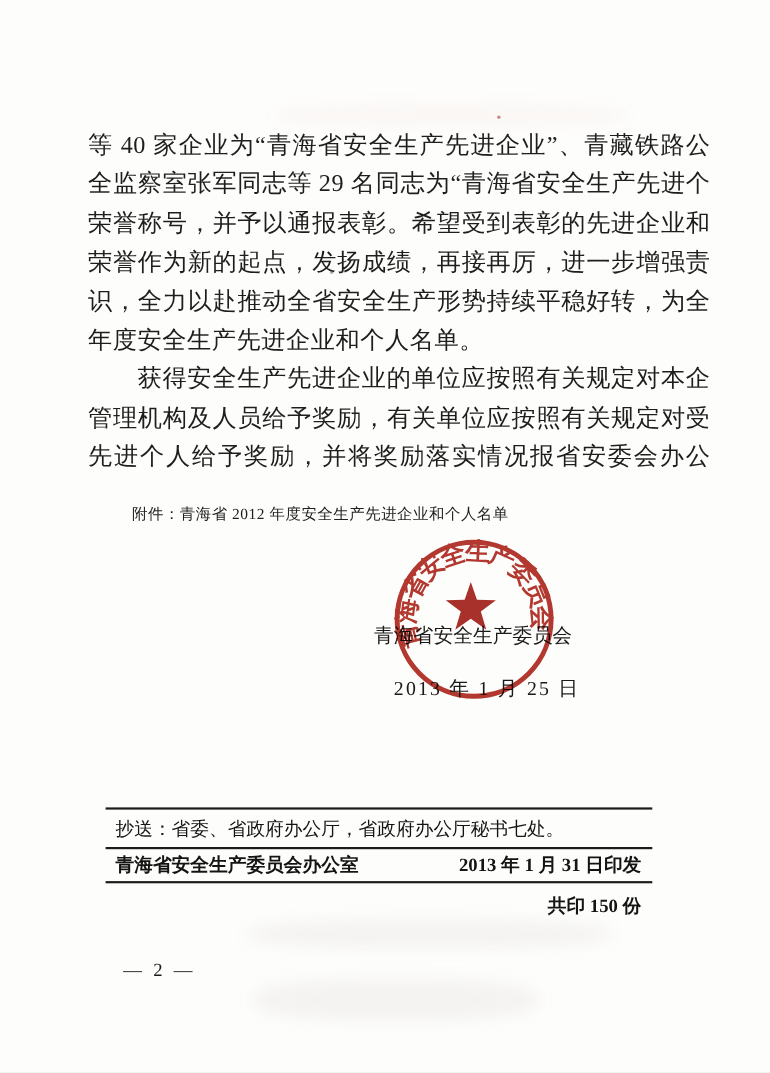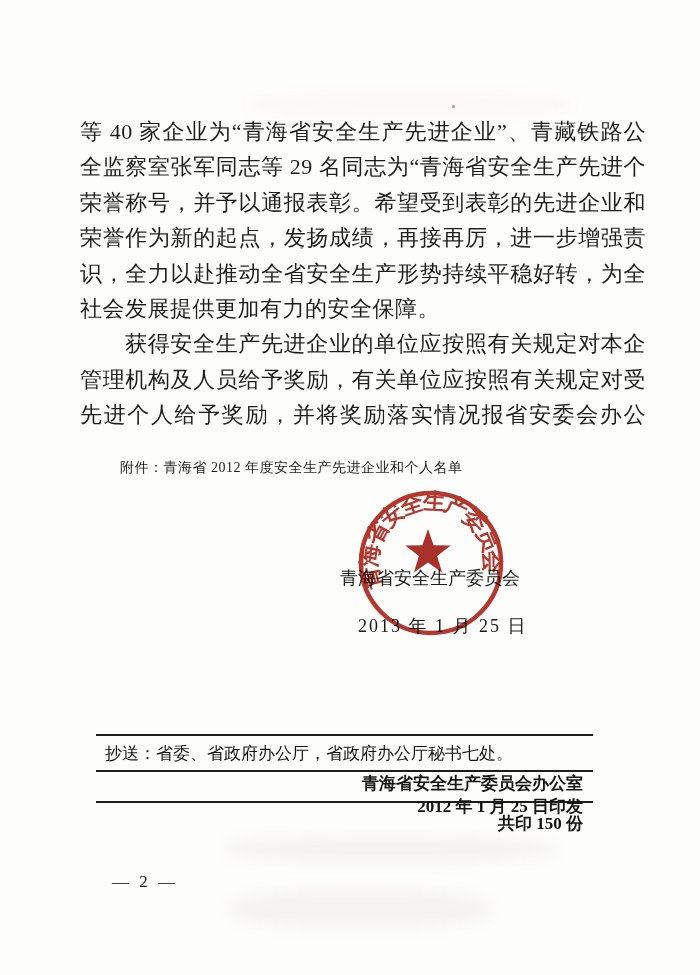--- a/index.html
+++ b/index.html
@@ -23,22 +23,22 @@
   .sign-date { position:absolute; left:358px; top:600px; width:150px;
     font-size:18px; letter-spacing:2px; text-align:center; white-space:nowrap; color:#1a1a1a;margin-top:14px; }
   
   .seal { position:absolute; left:356px; top:488px; width:150px; height:150px;
     mix-blend-mode:multiply; opacity:0.93; }
   
   .footer { position:absolute; left:96px; top:734px; width:497px; font-size:17px; color:#141414; }
   .cc-row { border-top:2px solid #1c1c1c; height:34px; line-height:36px;
     padding-left:9px; white-space:nowrap; overflow:hidden; }
   .issuer-row { border-top:2px solid #1c1c1c; border-bottom:2px solid #1c1c1c;
-    height:29px; display:flex; justify-content:space-between; align-items:flex-end;
-    padding:0 10px 0 9px; font-weight:bold; font-size:17px; white-space:nowrap;flex-direction:column; }
+    height:29px; display:flex; justify-content:space-between; align-items:center;
+    padding:0 10px 0 9px; font-weight:bold; font-size:17px; white-space:nowrap; }
   .copies-row { text-align:right; padding:9px 10px 0 0; font-weight:bold; font-size:17px; }
   .page-number { position:absolute; left:112px; top:872px; font-size:17px;
     letter-spacing:3px; color:#1a1a1a; }
   
   .smudge { position:absolute; background:rgba(125,120,130,0.07); filter:blur(7px);
     border-radius:40%; pointer-events:none; }
   .smudge.s1 { left:225px; top:836px; width:330px; height:26px; }
   .smudge.s2 { left:230px; top:890px; width:260px; height:38px; }
   .smudge.s3 { left:250px; top:96px;  width:320px; height:18px; background:rgba(190,120,120,0.05); }
   .speck { position:absolute; width:3px; height:3px; border-radius:50%;
@@ -54,21 +54,21 @@
   <div class="smudge s3"></div>
   <div class="speck" style="left:452px; top:105px;"></div>
   <div class="speck" style="left:300px; top:246px; background:rgba(40,40,40,0.4);"></div>
 
   <div class="body-block">
     <div class="bline">等 40 家企业为“青海省安全生产先进企业”、青藏铁路公司安</div>
     <div class="bline">全监察室张军同志等 29 名同志为“青海省安全生产先进个人”</div>
     <div class="bline">荣誉称号，并予以通报表彰。希望受到表彰的先进企业和个人把</div>
     <div class="bline">荣誉作为新的起点，发扬成绩，再接再厉，进一步增强责任意</div>
     <div class="bline">识，全力以赴推动全省安全生产形势持续平稳好转，为全省经济</div>
-    <div class="bline para-end">社会发展提供更加有力的安全保障。</div>
+    <div class="bline para-end">年度安全生产先进企业和个人名单。</div>
     <div class="bline para-indent">获得安全生产先进企业的单位应按照有关规定对本企业安全</div>
     <div class="bline">管理机构及人员给予奖励，有关单位应按照有关规定对受表彰的</div>
     <div class="bline para-end">先进个人给予奖励，并将奖励落实情况报省安委会办公室。</div>
   </div>
 
   <div class="attachment">附件：青海省 2012 年度安全生产先进企业和个人名单</div>
 
   <div class="signature">青海省安全生产委员会</div>
   <div class="sign-date">2013 年 1 月 25 日</div>
 
@@ -80,20 +80,20 @@
     <polygon points="-3,-34 2.6,-17.8 19.8,-17.4 6.1,-7.0 11.1,9.4 -3,-0.4 -17.1,9.4 -12.1,-7.0 -25.8,-17.4 -8.6,-17.8" fill="#a5211a"></polygon>
     <text font-size="22.5" font-weight="bold" fill="#ae2820" font-family="Liberation Serif, DejaVu Serif, serif">
       <textPath href="#sealArc" startOffset="0" textLength="204" lengthAdjust="spacing">青海省安全生产委员会</textPath>
     </text>
   </svg>
 
   <div class="footer">
     <div class="cc-row">抄送：省委、省政府办公厅，省政府办公厅秘书七处。</div>
     <div class="issuer-row">
       <span>青海省安全生产委员会办公室</span>
-      <span>2012 年 1 月 25 日印发</span>
+      <span>2013 年 1 月 31 日印发</span>
     </div>
     <div class="copies-row">共印 150 份</div>
   </div>
 
   <div class="page-number">— 2 —</div>
 
 </div>
 
 </body></html>

